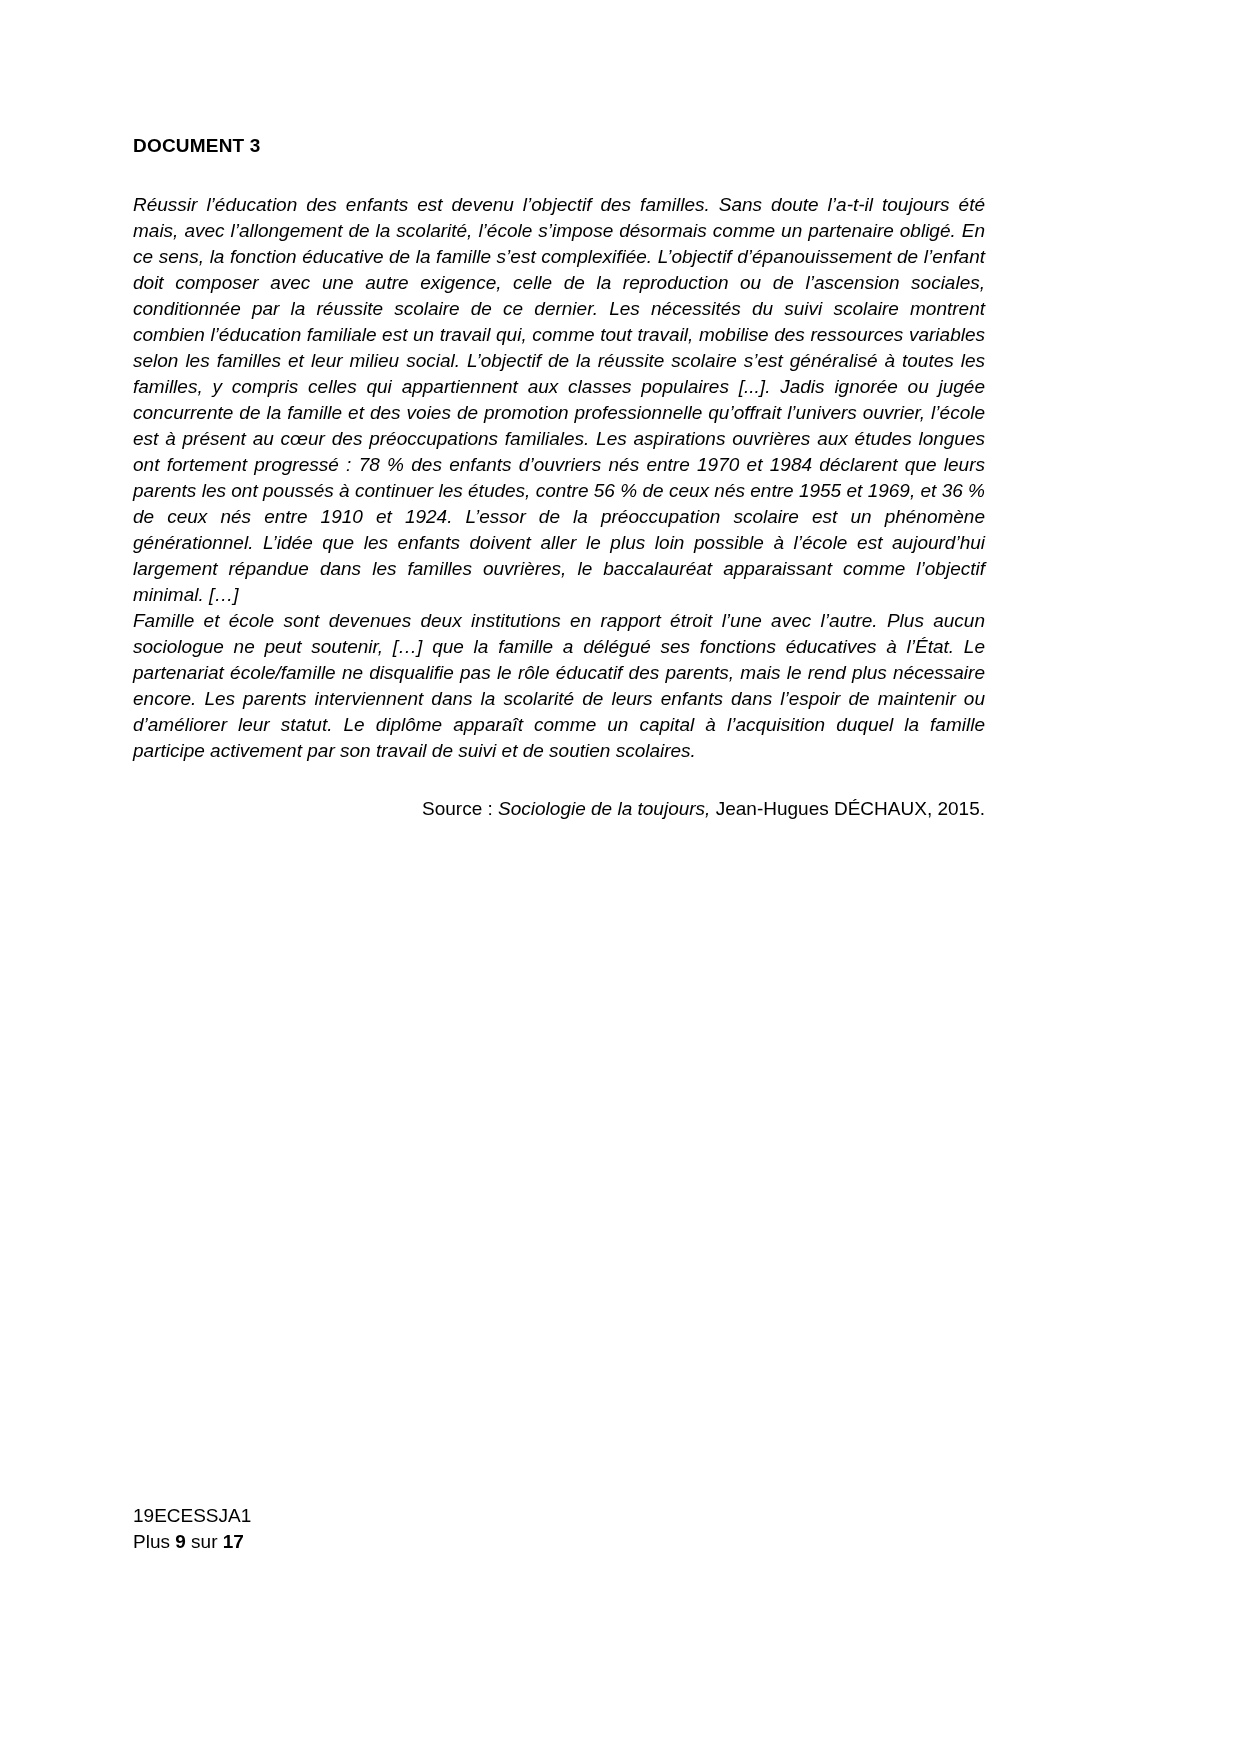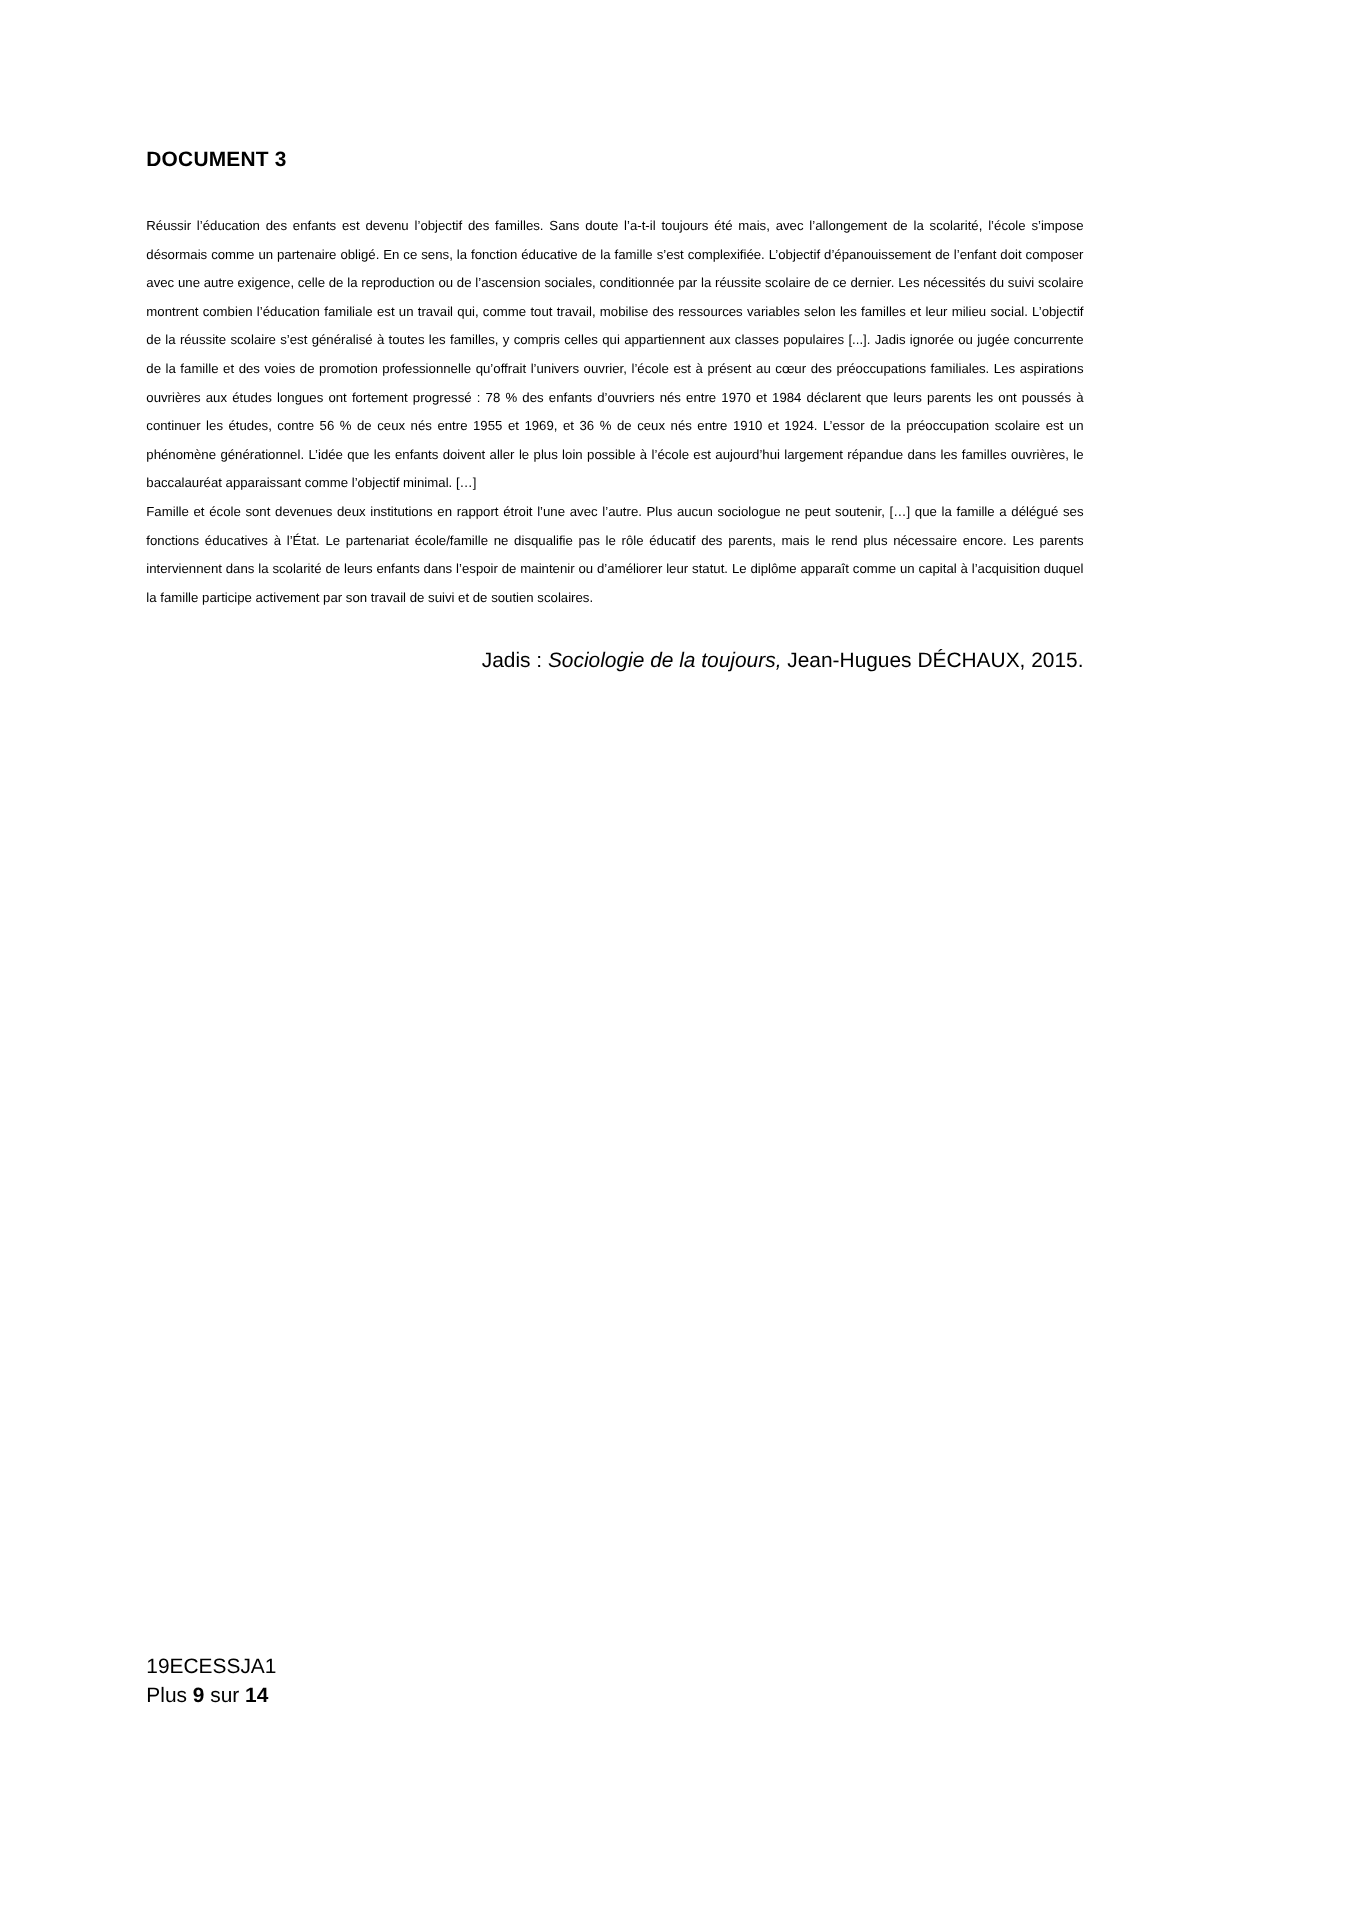--- a/index.html
+++ b/index.html
@@ -27,24 +27,25 @@
     width: 852px;
   }
   .doc-heading {
     font-size: 19px;
     font-weight: bold;
     line-height: 26px;
     margin-bottom: 33px;
     letter-spacing: 0.2px;
   }
   .body-text p {
-    font-size: 12px;
+    font-size: 19px;
     line-height: 26px;
     text-align: justify;
     margin: 0;
+    font-style: italic;
   }
   .source-line {
     margin-top: 32px;
     font-size: 19px;
     line-height: 26px;
     text-align: right;
   }
   .source-line .italic {
     font-style: italic;
   }
@@ -68,22 +69,22 @@
 
   <div class="content">
 
     <div class="doc-heading">DOCUMENT 3</div>
 
     <div class="body-text">
       <p>Réussir l’éducation des enfants est devenu l’objectif des familles. Sans doute l’a-t-il toujours été mais, avec l’allongement de la scolarité, l’école s’impose désormais comme un partenaire obligé. En ce sens, la fonction éducative de la famille s’est complexifiée. L’objectif d’épanouissement de l’enfant doit composer avec une autre exigence, celle de la reproduction ou de l’ascension sociales, conditionnée par la réussite scolaire de ce dernier. Les nécessités du suivi scolaire montrent combien l’éducation familiale est un travail qui, comme tout travail, mobilise des ressources variables selon les familles et leur milieu social. L’objectif de la réussite scolaire s’est généralisé à toutes les familles, y compris celles qui appartiennent aux classes populaires [...]. Jadis ignorée ou jugée concurrente de la famille et des voies de promotion professionnelle qu’offrait l’univers ouvrier, l’école est à présent au cœur des préoccupations familiales. Les aspirations ouvrières aux études longues ont fortement progressé : 78 % des enfants d’ouvriers nés entre 1970 et 1984 déclarent que leurs parents les ont poussés à continuer les études, contre 56 % de ceux nés entre 1955 et 1969, et 36 % de ceux nés entre 1910 et 1924. L’essor de la préoccupation scolaire est un phénomène générationnel. L’idée que les enfants doivent aller le plus loin possible à l’école est aujourd’hui largement répandue dans les familles ouvrières, le baccalauréat apparaissant comme l’objectif minimal. […]</p>
       <p>Famille et école sont devenues deux institutions en rapport étroit l’une avec l’autre. Plus aucun sociologue ne peut soutenir, […] que la famille a délégué ses fonctions éducatives à l’État. Le partenariat école/famille ne disqualifie pas le rôle éducatif des parents, mais le rend plus nécessaire encore. Les parents interviennent dans la scolarité de leurs enfants dans l’espoir de maintenir ou d’améliorer leur statut. Le diplôme apparaît comme un capital à l’acquisition duquel la famille participe activement par son travail de suivi et de soutien scolaires.</p>
     </div>
 
-    <div class="source-line"><span>Jadis : </span><span class="italic">Sociologie de la toujours,</span><span> Jean-Hugues DÉCHAUX, 2015.</span></div>
+    <div class="source-line"><span>Source : </span><span class="italic">Sociologie de la toujours,</span><span> Jean-Hugues DÉCHAUX, 2015.</span></div>
 
   </div>
 
   <div class="footer">
     <span>19ECESSJA1</span>
-    <span><span>Plus </span><span class="bold">9</span><span> sur </span><span class="bold">14</span></span>
+    <span><span>Plus </span><span class="bold">9</span><span> sur </span><span class="bold">17</span></span>
   </div>
 
 </div>
 
 </body></html>

